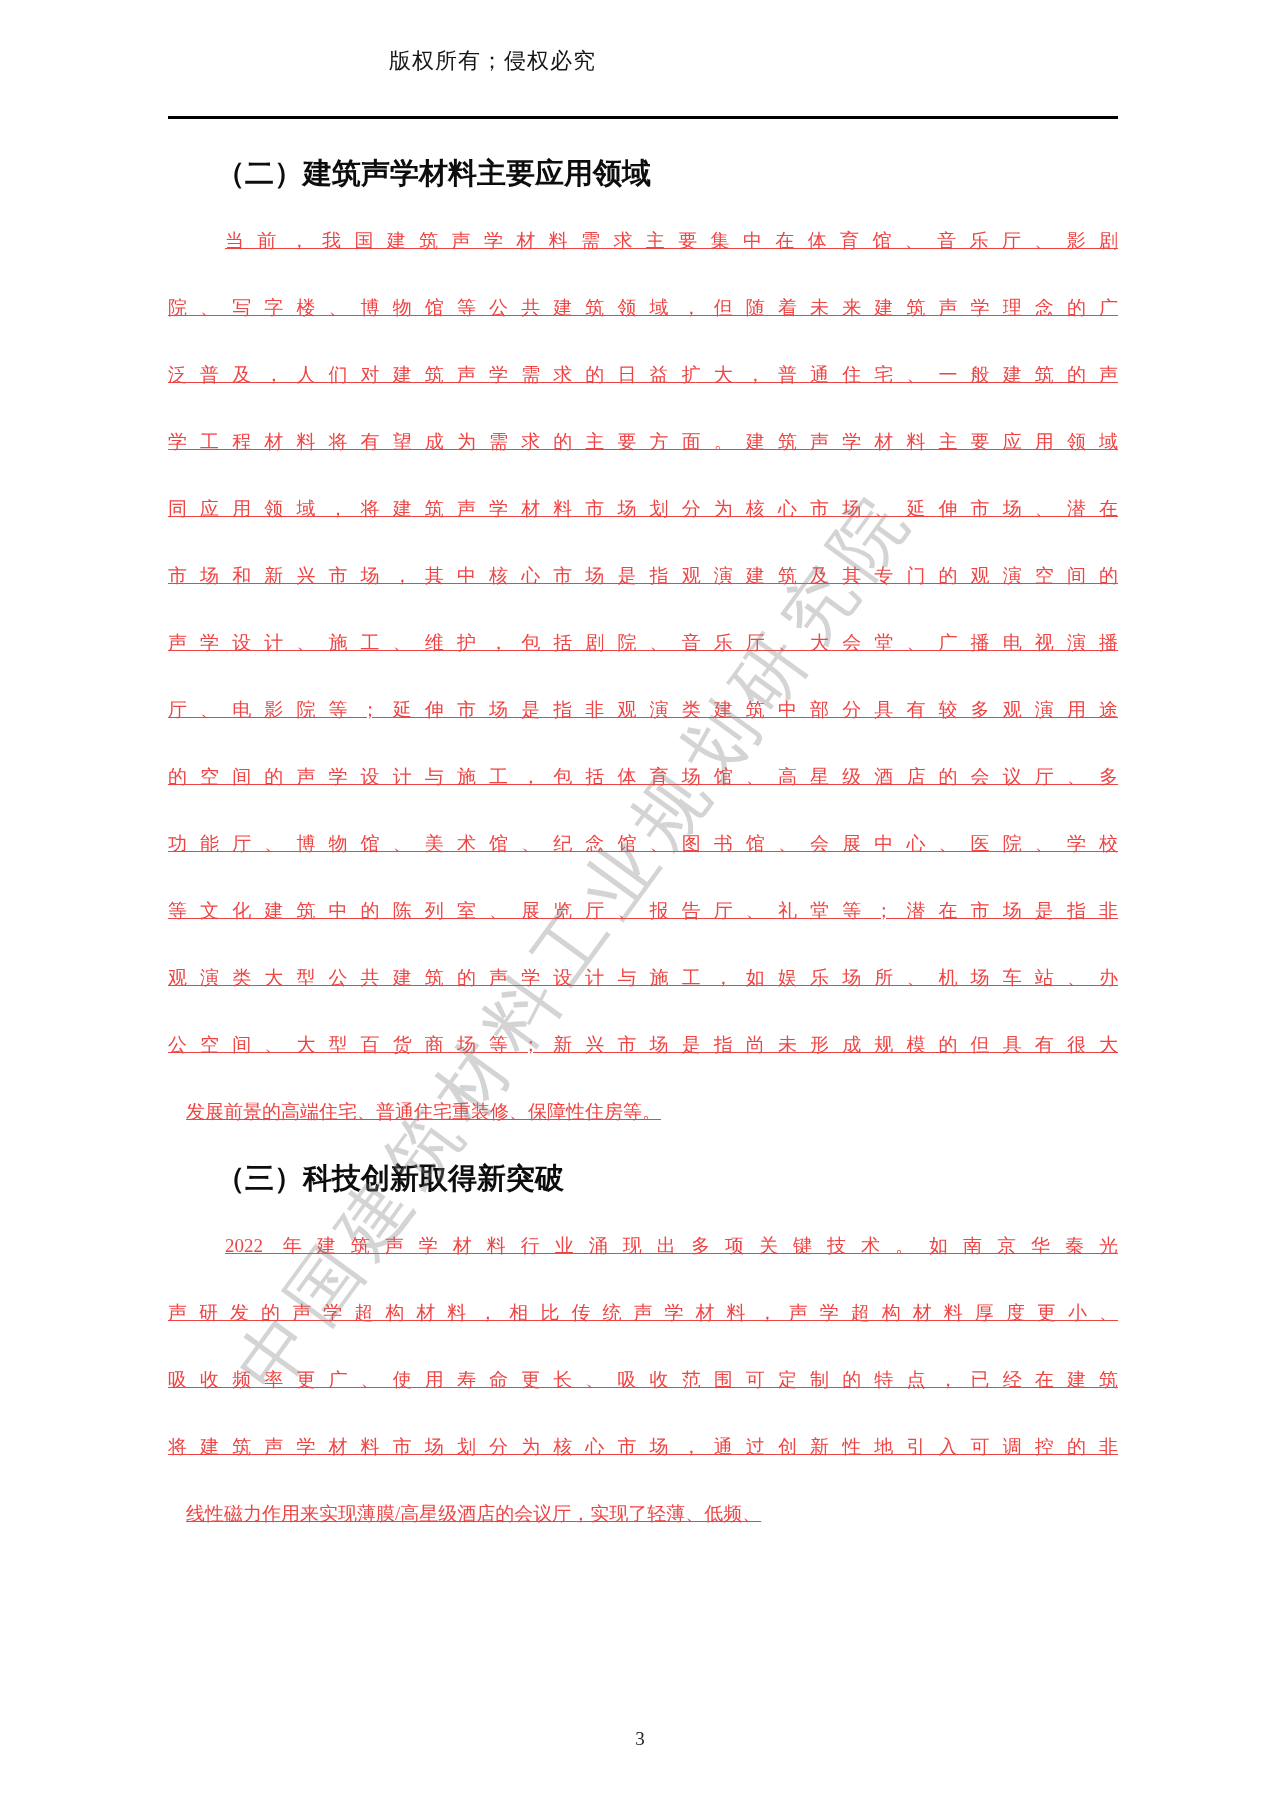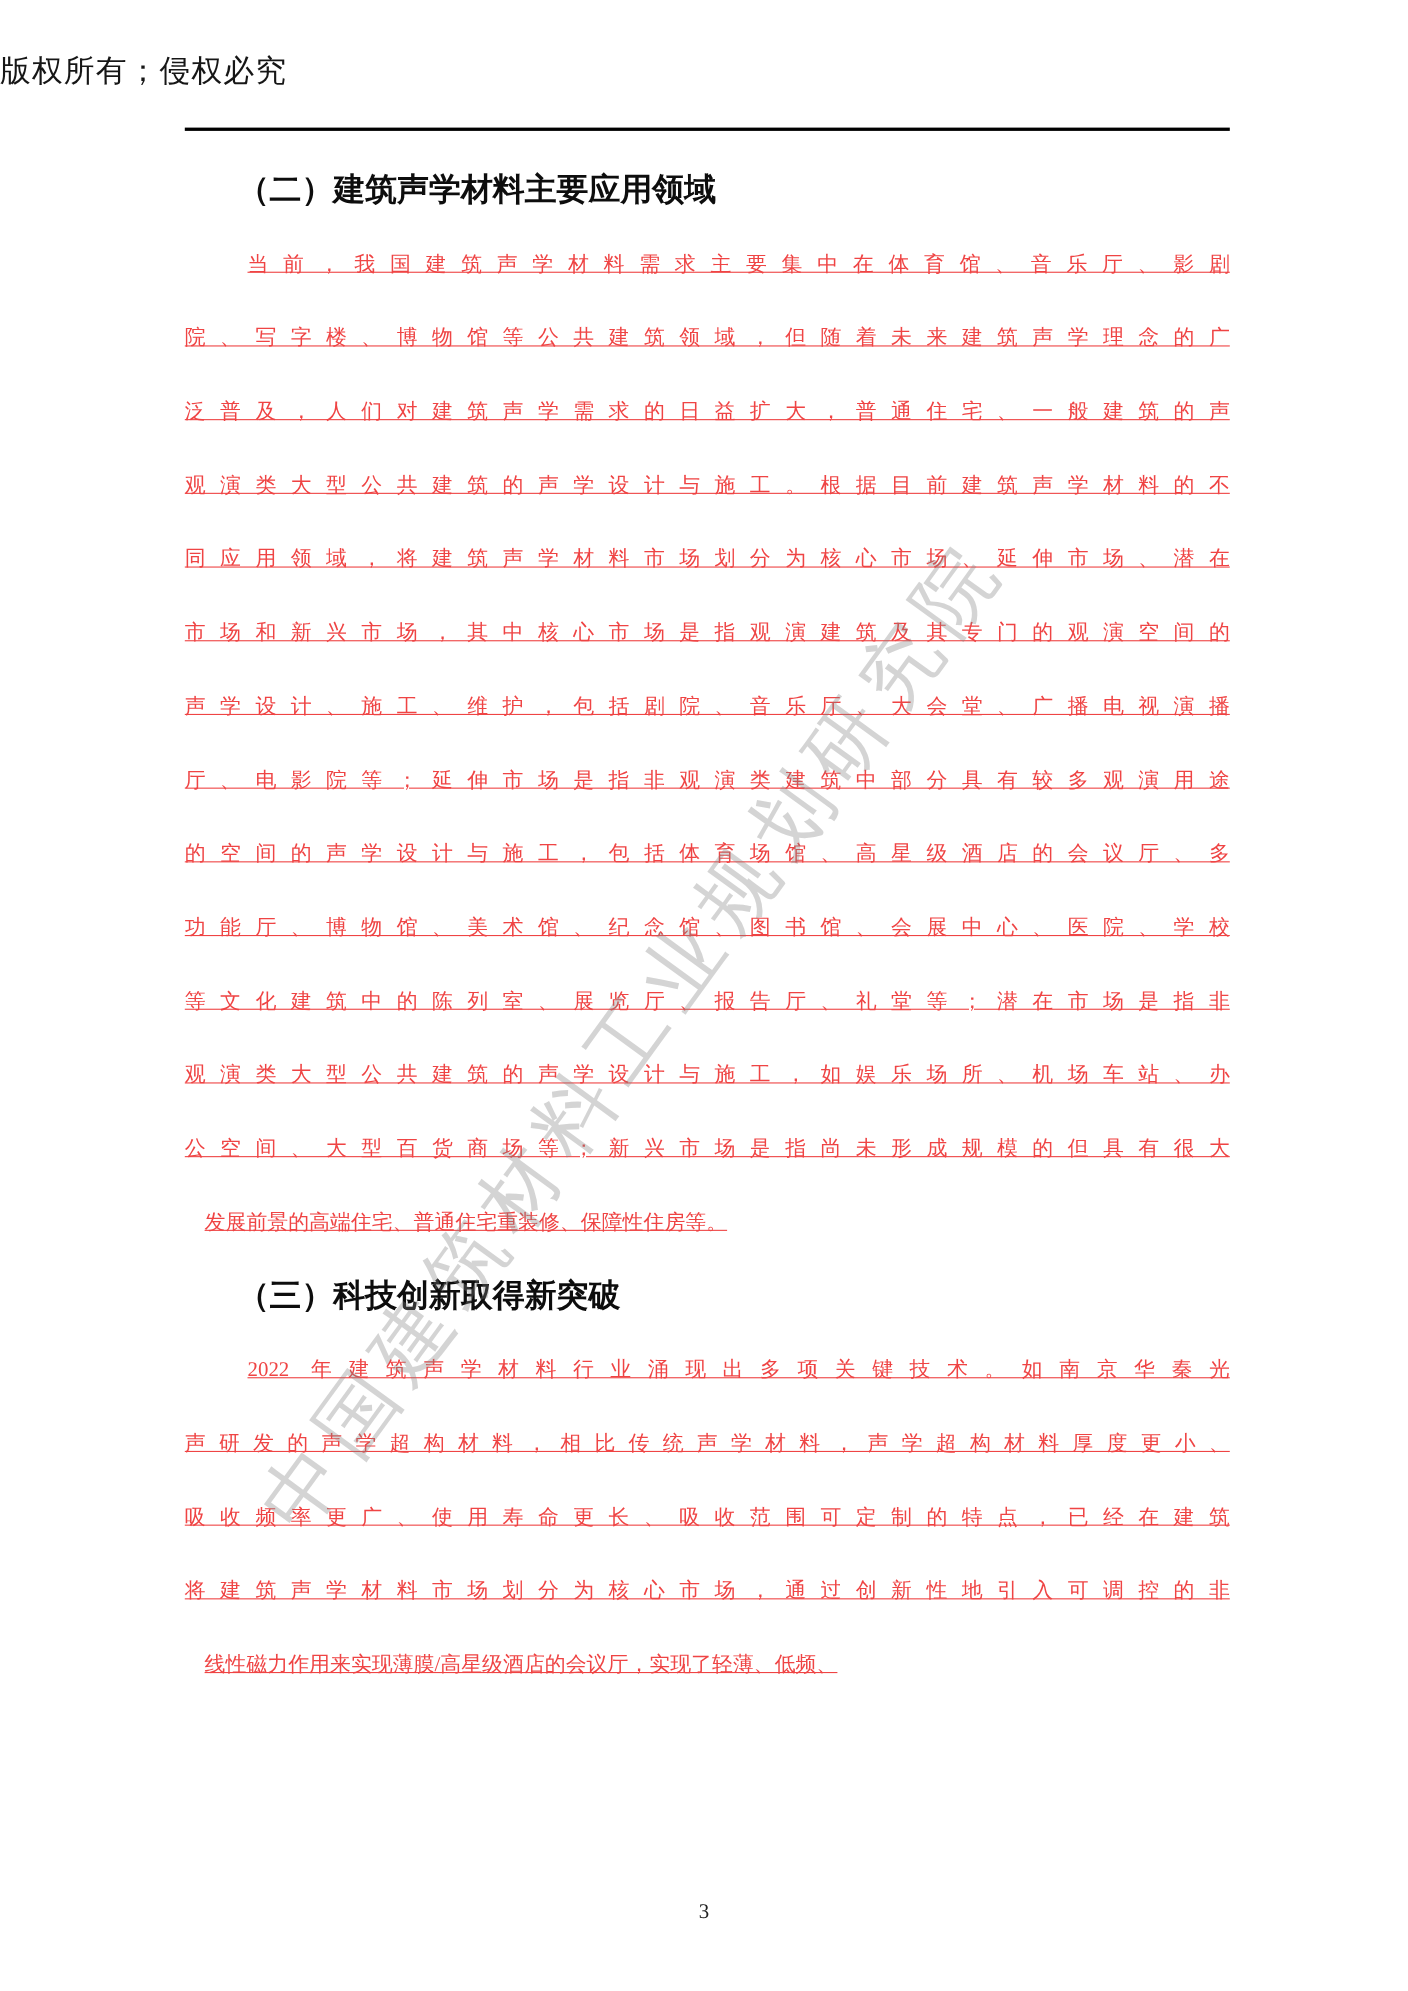--- a/index.html
+++ b/index.html
@@ -11,22 +11,22 @@
     background: #ffffff;
     overflow: hidden;
     font-family: "Liberation Serif", serif;
     color: #111111;
   }
   .copyright {
     position: absolute;
     top: 46px;
     left: 0;
     width: 985px;
-    text-align: left;
-    font-size: 28px;
+    text-align: center;
+    font-size: 22px;
     letter-spacing: 1px;
     color: #161616;
   }
   .header-rule {
     position: absolute;
     top: 116px;
     left: 168px;
     width: 950px;
     height: 3px;
     background: #000000;
@@ -94,21 +94,21 @@
 
   <div class="header-rule"></div>
 
   <div class="content">
 
     <div class="section-heading">（二）建筑声学材料主要应用领域</div>
 
     <div class="bline first">当前，我国建筑声学材料需求主要集中在体育馆、音乐厅、影剧</div>
     <div class="bline">院、写字楼、博物馆等公共建筑领域，但随着未来建筑声学理念的广</div>
     <div class="bline">泛普及，人们对建筑声学需求的日益扩大，普通住宅、一般建筑的声</div>
-    <div class="bline">观演类大型公共建筑的声学设计与施工。根据目前建筑声学材料的不</div>
+    <div class="bline">学工程材料将有望成为需求的主要方面。建筑声学材料主要应用领域</div>
     <div class="bline">同应用领域，将建筑声学材料市场划分为核心市场、延伸市场、潜在</div>
     <div class="bline">市场和新兴市场，其中核心市场是指观演建筑及其专门的观演空间的</div>
     <div class="bline">声学设计、施工、维护，包括剧院、音乐厅、大会堂、广播电视演播</div>
     <div class="bline">厅、电影院等；延伸市场是指非观演类建筑中部分具有较多观演用途</div>
     <div class="bline">的空间的声学设计与施工，包括体育场馆、高星级酒店的会议厅、多</div>
     <div class="bline">功能厅、博物馆、美术馆、纪念馆、图书馆、会展中心、医院、学校</div>
     <div class="bline">等文化建筑中的陈列室、展览厅、报告厅、礼堂等；潜在市场是指非</div>
     <div class="bline">观演类大型公共建筑的声学设计与施工，如娱乐场所、机场车站、办</div>
     <div class="bline">公空间、大型百货商场等；新兴市场是指尚未形成规模的但具有很大</div>
     <div class="bline last">发展前景的高端住宅、普通住宅重装修、保障性住房等。</div>

